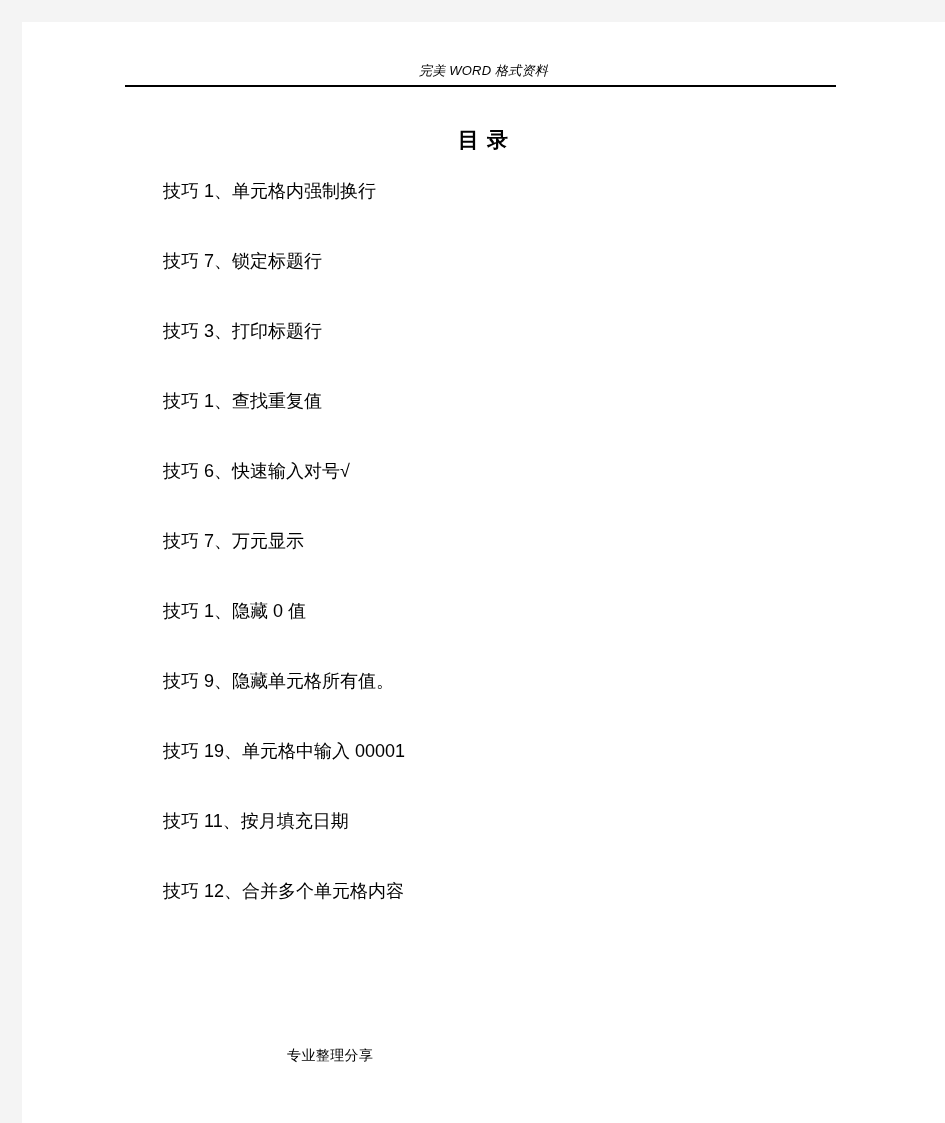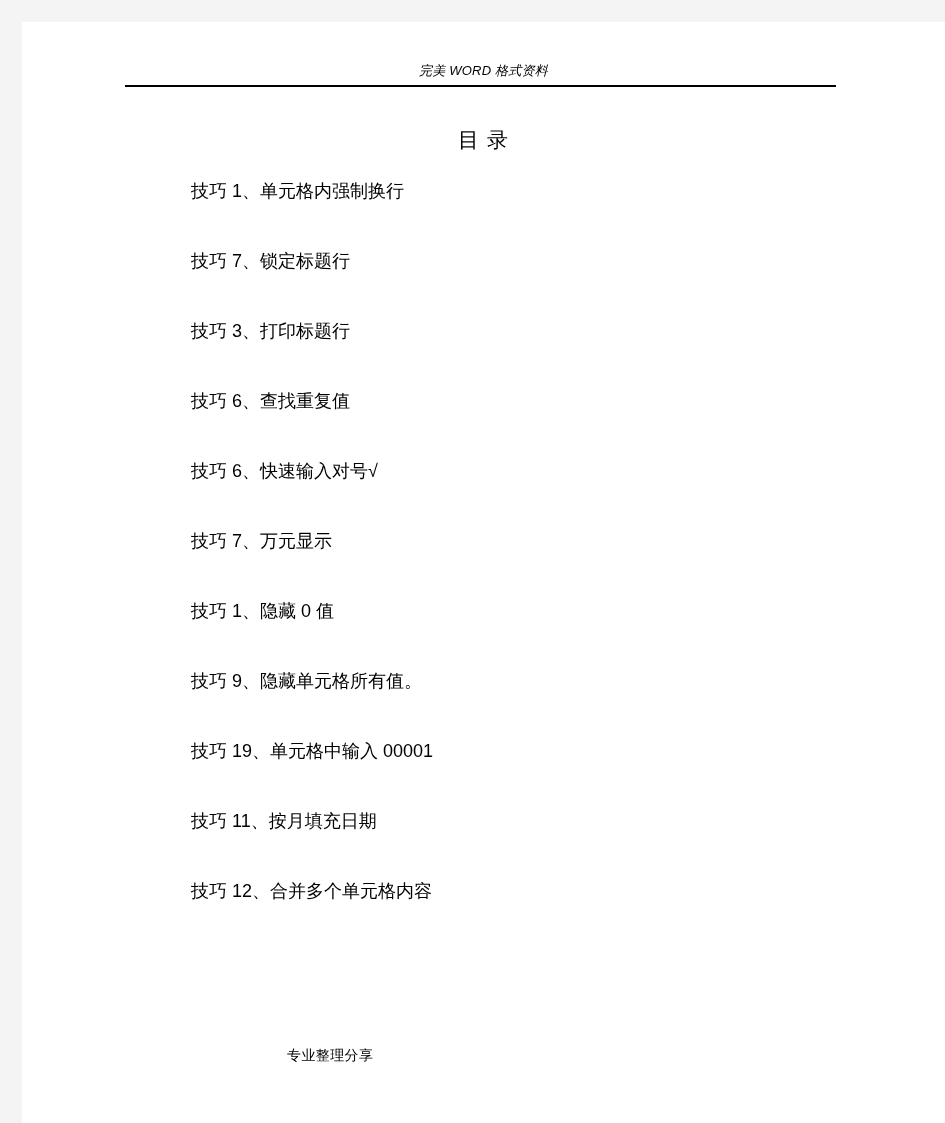--- a/index.html
+++ b/index.html
@@ -56,39 +56,38 @@
 
   
   .doc-title {
     position: absolute;
     left: 0;
     top: 104px;
     width: 923px;
     text-align: center;
     font-size: 21px;
     line-height: 28px;
-    font-weight: normal;
+    font-weight: bold;
     color: #000000;
     letter-spacing: 1px;
   }
 
   
   .toc {
     position: absolute;
     left: 141px;
     top: 156px;
     width: 700px;
   }
   .toc-entry {
     height: 70px;
     font-size: 18px;
     line-height: 26px;
     color: #000000;
     white-space: nowrap;
-    margin-left: 28px;
   }
 
   
   .page-footer {
     position: absolute;
     left: 0;
     top: 1023px;
     width: 923px;
   }
   .footer-text {
@@ -111,21 +110,21 @@
     <div class="header-text">完美 WORD 格式资料</div>
     <div class="header-rule"></div>
   </div>
 
   <div class="doc-title">目 录</div>
 
   <div class="toc">
     <div class="toc-entry">技巧 1、单元格内强制换行</div>
     <div class="toc-entry">技巧 7、锁定标题行</div>
     <div class="toc-entry">技巧 3、打印标题行</div>
-    <div class="toc-entry">技巧 6、查找重复值</div>
+    <div class="toc-entry">技巧 1、查找重复值</div>
     <div class="toc-entry">技巧 6、快速输入对号√</div>
     <div class="toc-entry">技巧 7、万元显示</div>
     <div class="toc-entry">技巧 1、隐藏 0 值</div>
     <div class="toc-entry">技巧 9、隐藏单元格所有值。</div>
     <div class="toc-entry">技巧 19、单元格中输入 00001</div>
     <div class="toc-entry">技巧 11、按月填充日期</div>
     <div class="toc-entry">技巧 12、合并多个单元格内容</div>
   </div>
 
   <div class="page-footer">

